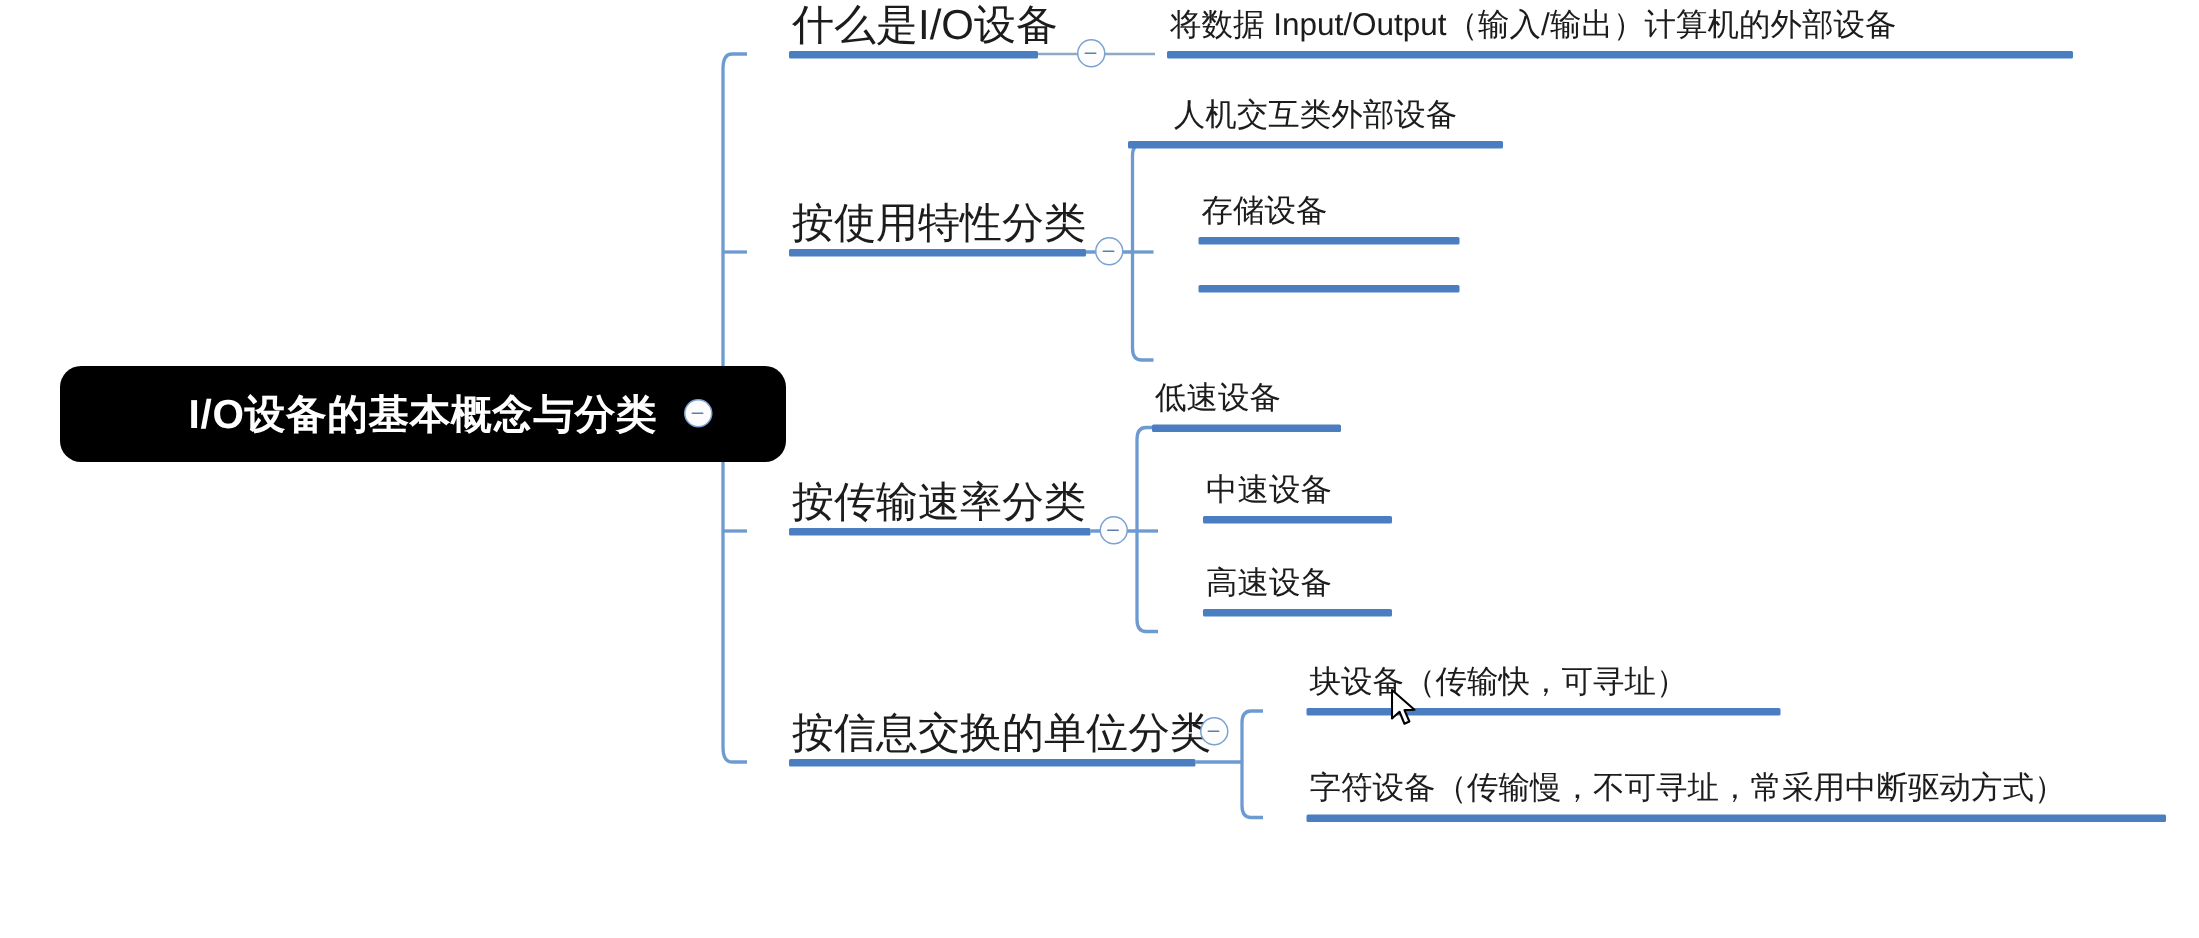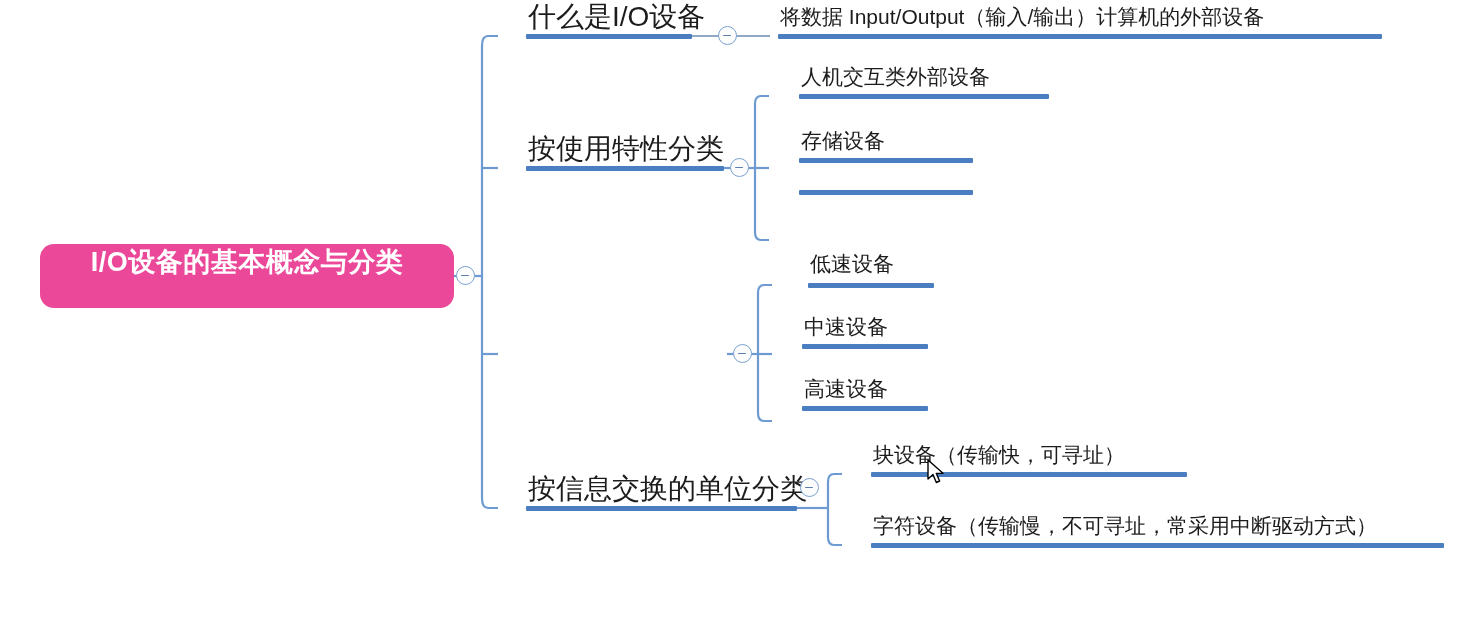--- a/index.html
+++ b/index.html
@@ -25,25 +25,26 @@
     left: 0; top: 0;
     width: 1466px;
     height: 625px;
     pointer-events: none;
   }
   
   .root-node {
     position: absolute;
     left: 40px;
     top: 244px;
-    width: 414px;
+    width: 484px;
     height: 64px;
-    background: #ec4899;
+    background: #000000;
     border-radius: 14px;
     display: flex;
+    align-items: center;
     justify-content: center;
     box-sizing: border-box;
   }
   .root-label {
     color: #ffffff;
     font-size: 27px;
     font-weight: bold;
     letter-spacing: 0.5px;
     white-space: nowrap;
   }
@@ -138,35 +139,39 @@
     <span class="node-label">将数据 Input/Output（输入/输出）计算机的外部设备</span>
     <span class="underline"></span>
   </div>
 
   <div class="node level1" style="left:526px; top:135px; width:198px;">
     <span class="node-label">按使用特性分类</span>
     <span class="underline"></span>
   </div>
   <div class="toggle" style="left:730px; top:158px;"></div>
 
-  <div class="node level2" style="left:799px; top:63px; width:250px;">
+  <div class="node level2" style="left:752px; top:63px; width:250px;text-align:center;">
     <span class="node-label">人机交互类外部设备</span>
     <span class="underline"></span>
   </div>
   <div class="node level2" style="left:799px; top:127px; width:174px;">
     <span class="node-label">存储设备</span>
     <span class="underline"></span>
   </div>
   <div class="node level2" style="left:799px; top:190px; width:174px;">
     <span class="underline"></span>
   </div>
 
+  <div class="node level1" style="left:526px; top:321px; width:201px;">
+    <span class="node-label">按传输速率分类</span>
+    <span class="underline"></span>
+  </div>
   <div class="toggle" style="left:733px; top:344px;"></div>
 
-  <div class="node level2" style="left:808px; top:252px; width:126px;font-family:Liberation Mono, monospace;">
+  <div class="node level2" style="left:768px; top:252px; width:126px;">
     <span class="node-label">低速设备</span>
     <span class="underline"></span>
   </div>
   <div class="node level2" style="left:802px; top:375px; width:126px;">
     <span class="node-label">高速设备</span>
     <span class="underline"></span>
   </div>
   <div class="node level2" style="left:802px; top:313px; width:126px;">
     <span class="node-label">中速设备</span>
     <span class="underline"></span>

